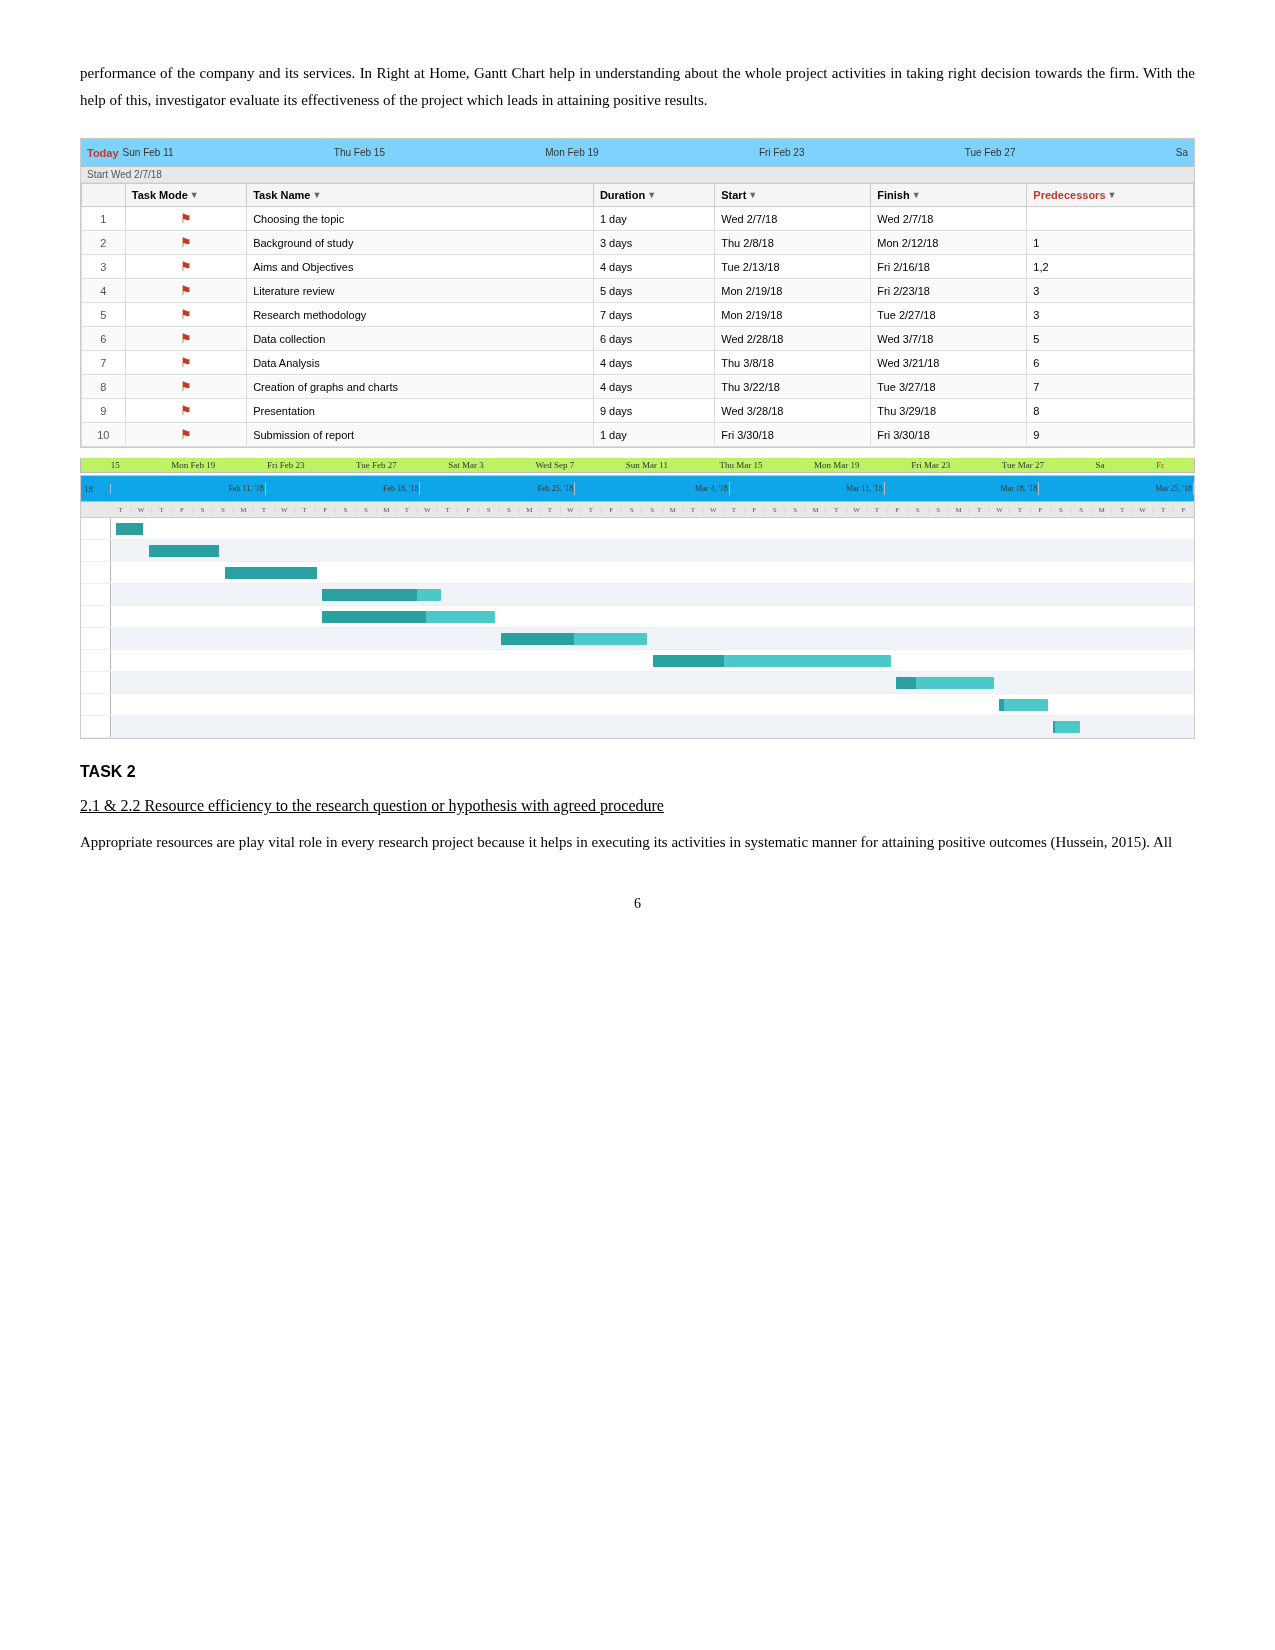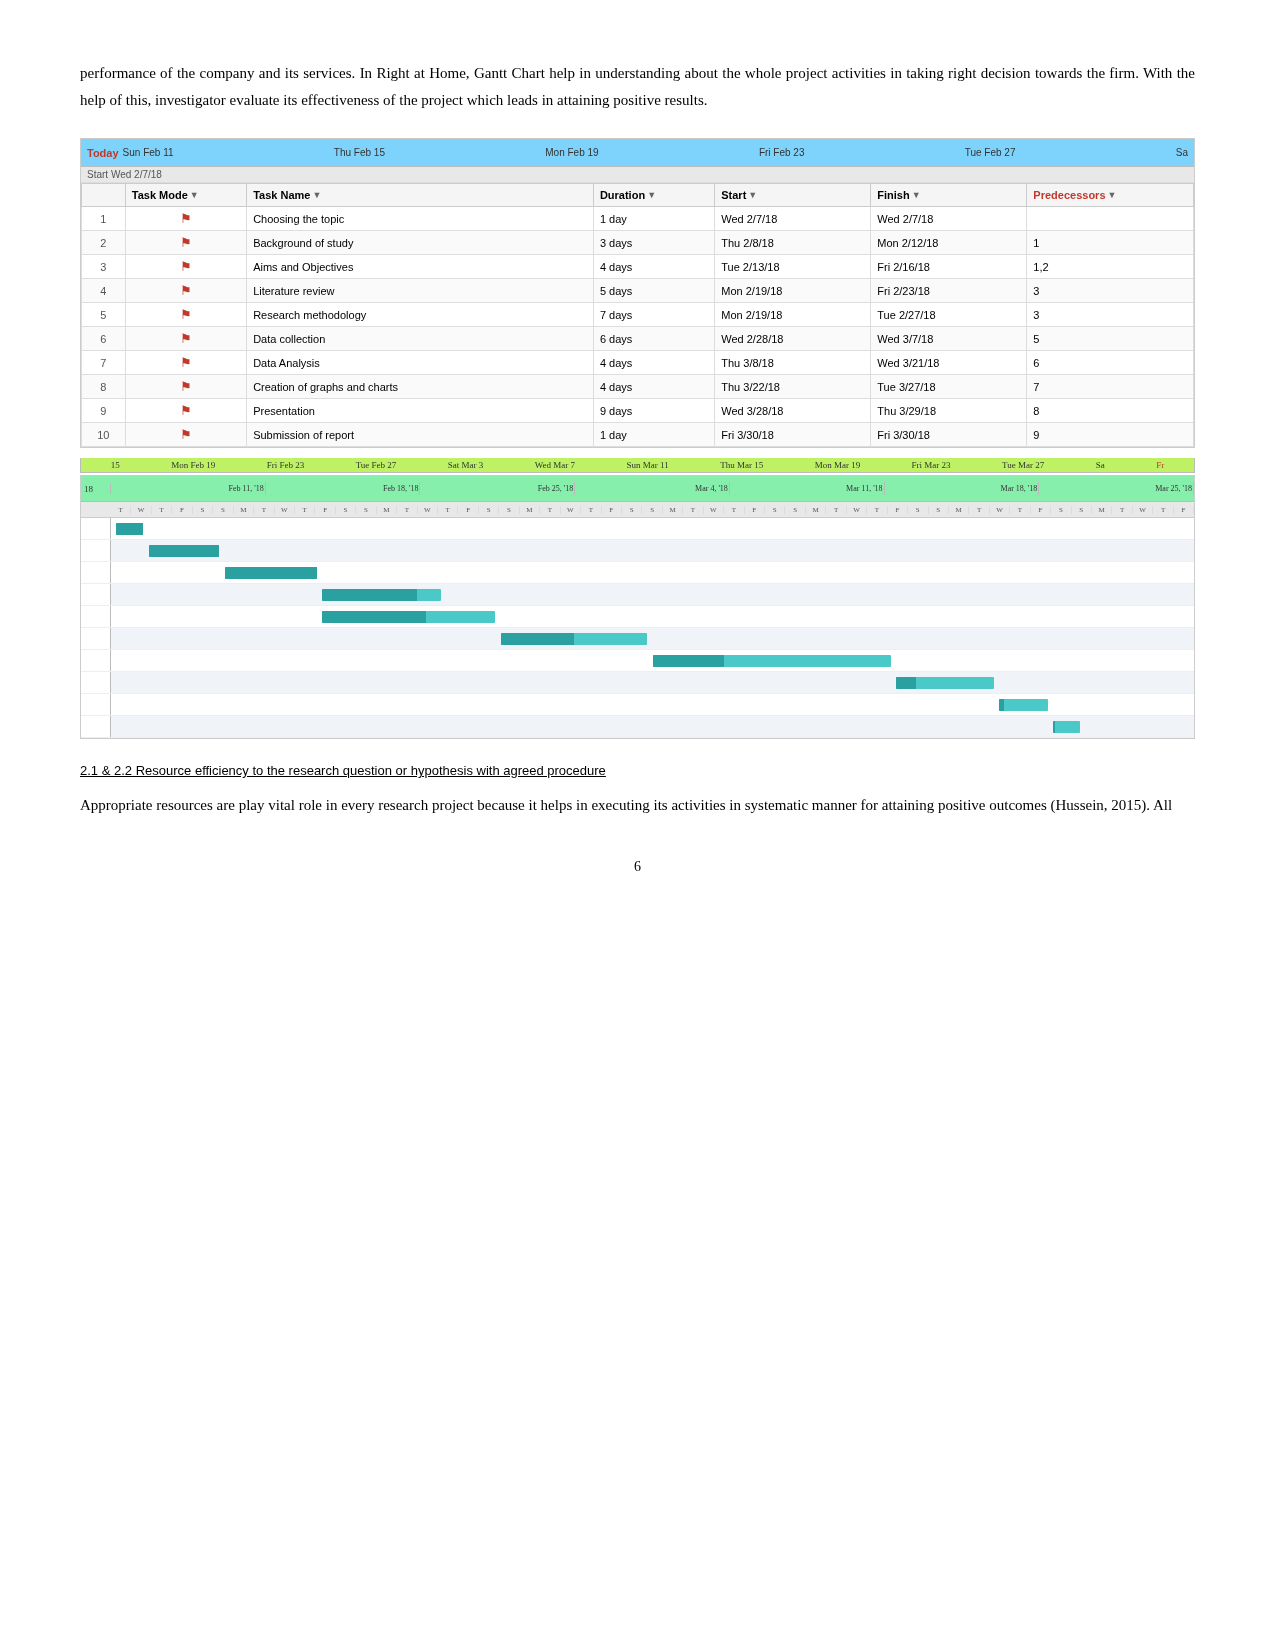--- a/index.html
+++ b/index.html
@@ -119,21 +119,21 @@
     }
 
     
     .gantt-chart-section {
       background: #fff;
       border: 1px solid #ccc;
       margin-bottom: 20px;
     }
 
     .gantt-chart-header {
-      background: #86efac;
+      background: #0ea5e9;
       display: flex;
       border-bottom: 1px solid #bbb;
       height: 26px;
       align-items: center;
       font-size: 9px;
       color: #333;
       overflow: hidden;
     }
 
     .gantt-chart-header-left {
@@ -233,24 +233,24 @@
     }
 
     .task2-title {
       font-family: Arial, sans-serif;
       font-weight: bold;
       font-size: 16px;
       margin-bottom: 16px;
     }
 
     .task2-subtitle {
-      font-size: 13px;
+      font-size: 16px;
       text-decoration: underline;
       margin-bottom: 14px;
-      font-family: Liberation Sans, sans-serif;
+      font-family: Liberation Serif, serif;
     }
 
     .task2-body {
       text-align: justify;
       line-height: 1.8;
       font-family: "Times New Roman", Times, serif;
       font-size: 15px;
     }
 
     .page-number {
@@ -446,21 +446,21 @@
   </table>
 </div>
 
 <div style="background:#bef264; border:1px solid #bbb; border-top:none; font-size:9px; padding:2px 4px; display:flex; flex-wrap:wrap; color:#333; margin-bottom:2px;">
   <div style="flex:1; display:flex; justify-content:space-around;">
     <span>15</span>
     <span>Mon Feb 19</span>
     <span>Fri Feb 23</span>
     <span>Tue Feb 27</span>
     <span>Sat Mar 3</span>
-    <span>Wed Mar 7</span>
+    <span>Wed Sep 7</span>
     <span>Sun Mar 11</span>
     <span>Thu Mar 15</span>
     <span>Mon Mar 19</span>
     <span>Fri Mar 23</span>
     <span>Tue Mar 27</span>
     <span>Sa</span>
     <span style="color:#c0392b">Fr</span>
   </div>
 </div>
 
@@ -616,17 +616,18 @@
         <div class="gantt-bar-area alt">
           <div class="gantt-bar" style="left: 87%; width: 2.5%;">
             <div class="gantt-bar-complete" style="width: 5%;"></div>
           </div>
         </div>
       </div>
     </div>
 </div>
 
 <div class="task2-section">
+  <h2 class="task2-title">TASK 2</h2>
   <p class="task2-subtitle">2.1 &amp; 2.2 Resource efficiency to the research question or hypothesis with agreed procedure</p>
   <p class="task2-body">Appropriate resources are play vital role in every research project because it helps in executing its activities in systematic manner for attaining positive outcomes (Hussein, 2015). All</p>
 </div>
 
 <div class="page-number">6</div>
 
 </body></html>

